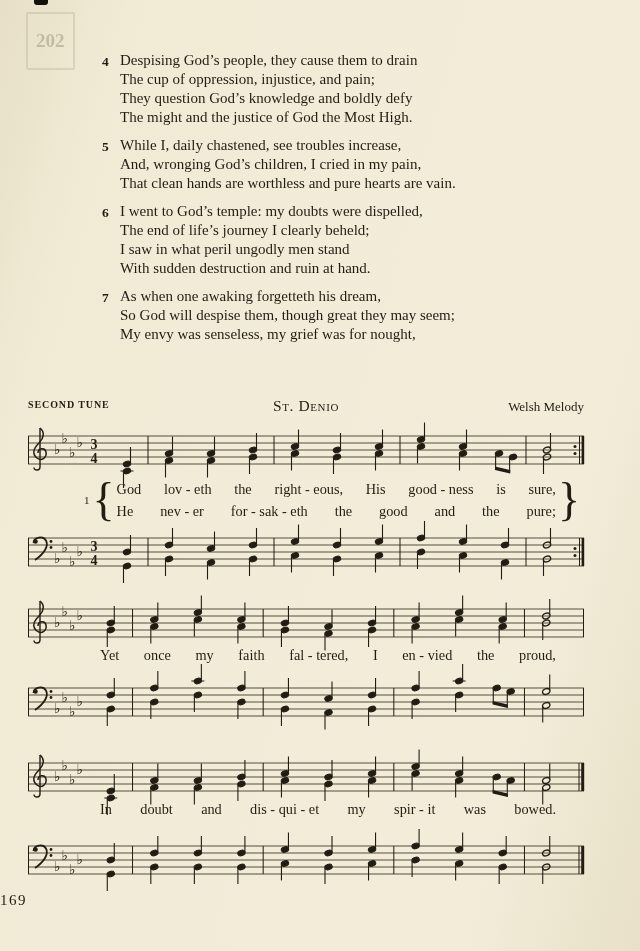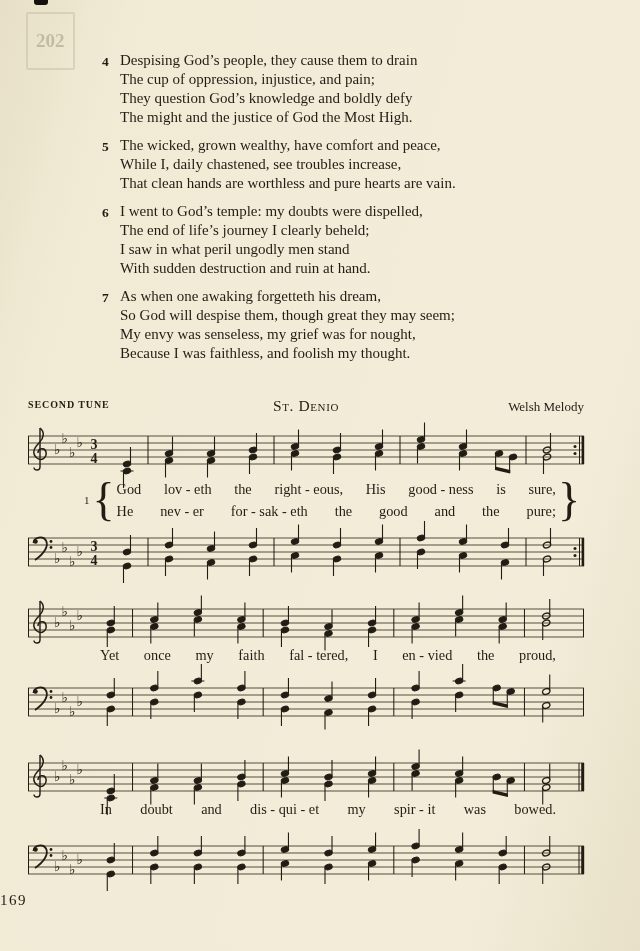--- a/index.html
+++ b/index.html
@@ -45,37 +45,36 @@
   <div class="verses">
     <div class="verse">
       <span class="vnum">4</span>
       <div>Despising God’s people, they cause them to drain</div>
       <div>The cup of oppression, injustice, and pain;</div>
       <div>They question God’s knowledge and boldly defy</div>
       <div>The might and the justice of God the Most High.</div>
     </div>
     <div class="verse">
       <span class="vnum">5</span>
-      <div>The wicked, grown wealthy, have comfort and peace,</div>
       <div>While I, daily chastened, see troubles increase,</div>
+      <div>And, wronging God’s children, I cried in my pain,</div>
       <div>That clean hands are worthless and pure hearts are vain.</div>
     </div>
     <div class="verse">
       <span class="vnum">6</span>
       <div>I went to God’s temple: my doubts were dispelled,</div>
       <div>The end of life’s journey I clearly beheld;</div>
       <div>I saw in what peril ungodly men stand</div>
       <div>With sudden destruction and ruin at hand.</div>
     </div>
     <div class="verse">
       <span class="vnum">7</span>
       <div>As when one awaking forgetteth his dream,</div>
       <div>So God will despise them, though great they may seem;</div>
       <div>My envy was senseless, my grief was for nought,</div>
-      <div>Because I was faithless, and foolish my thought.</div>
     </div>
   </div>
 
   <div class="music-header">
     <span class="mh-left">SECOND TUNE</span>
     <span class="mh-center">St. Denio</span>
     <span class="mh-right">Welsh Melody</span>
   </div>
 
   <svg id="svg-t0" class="staff" width="640" height="80" viewBox="0 0 640 80">

